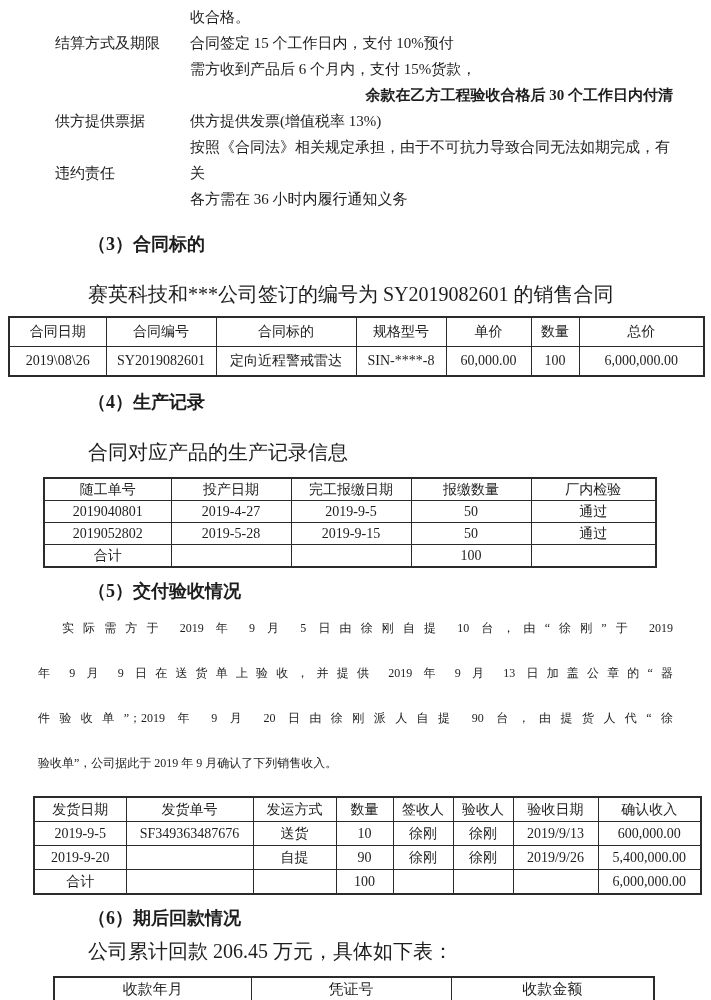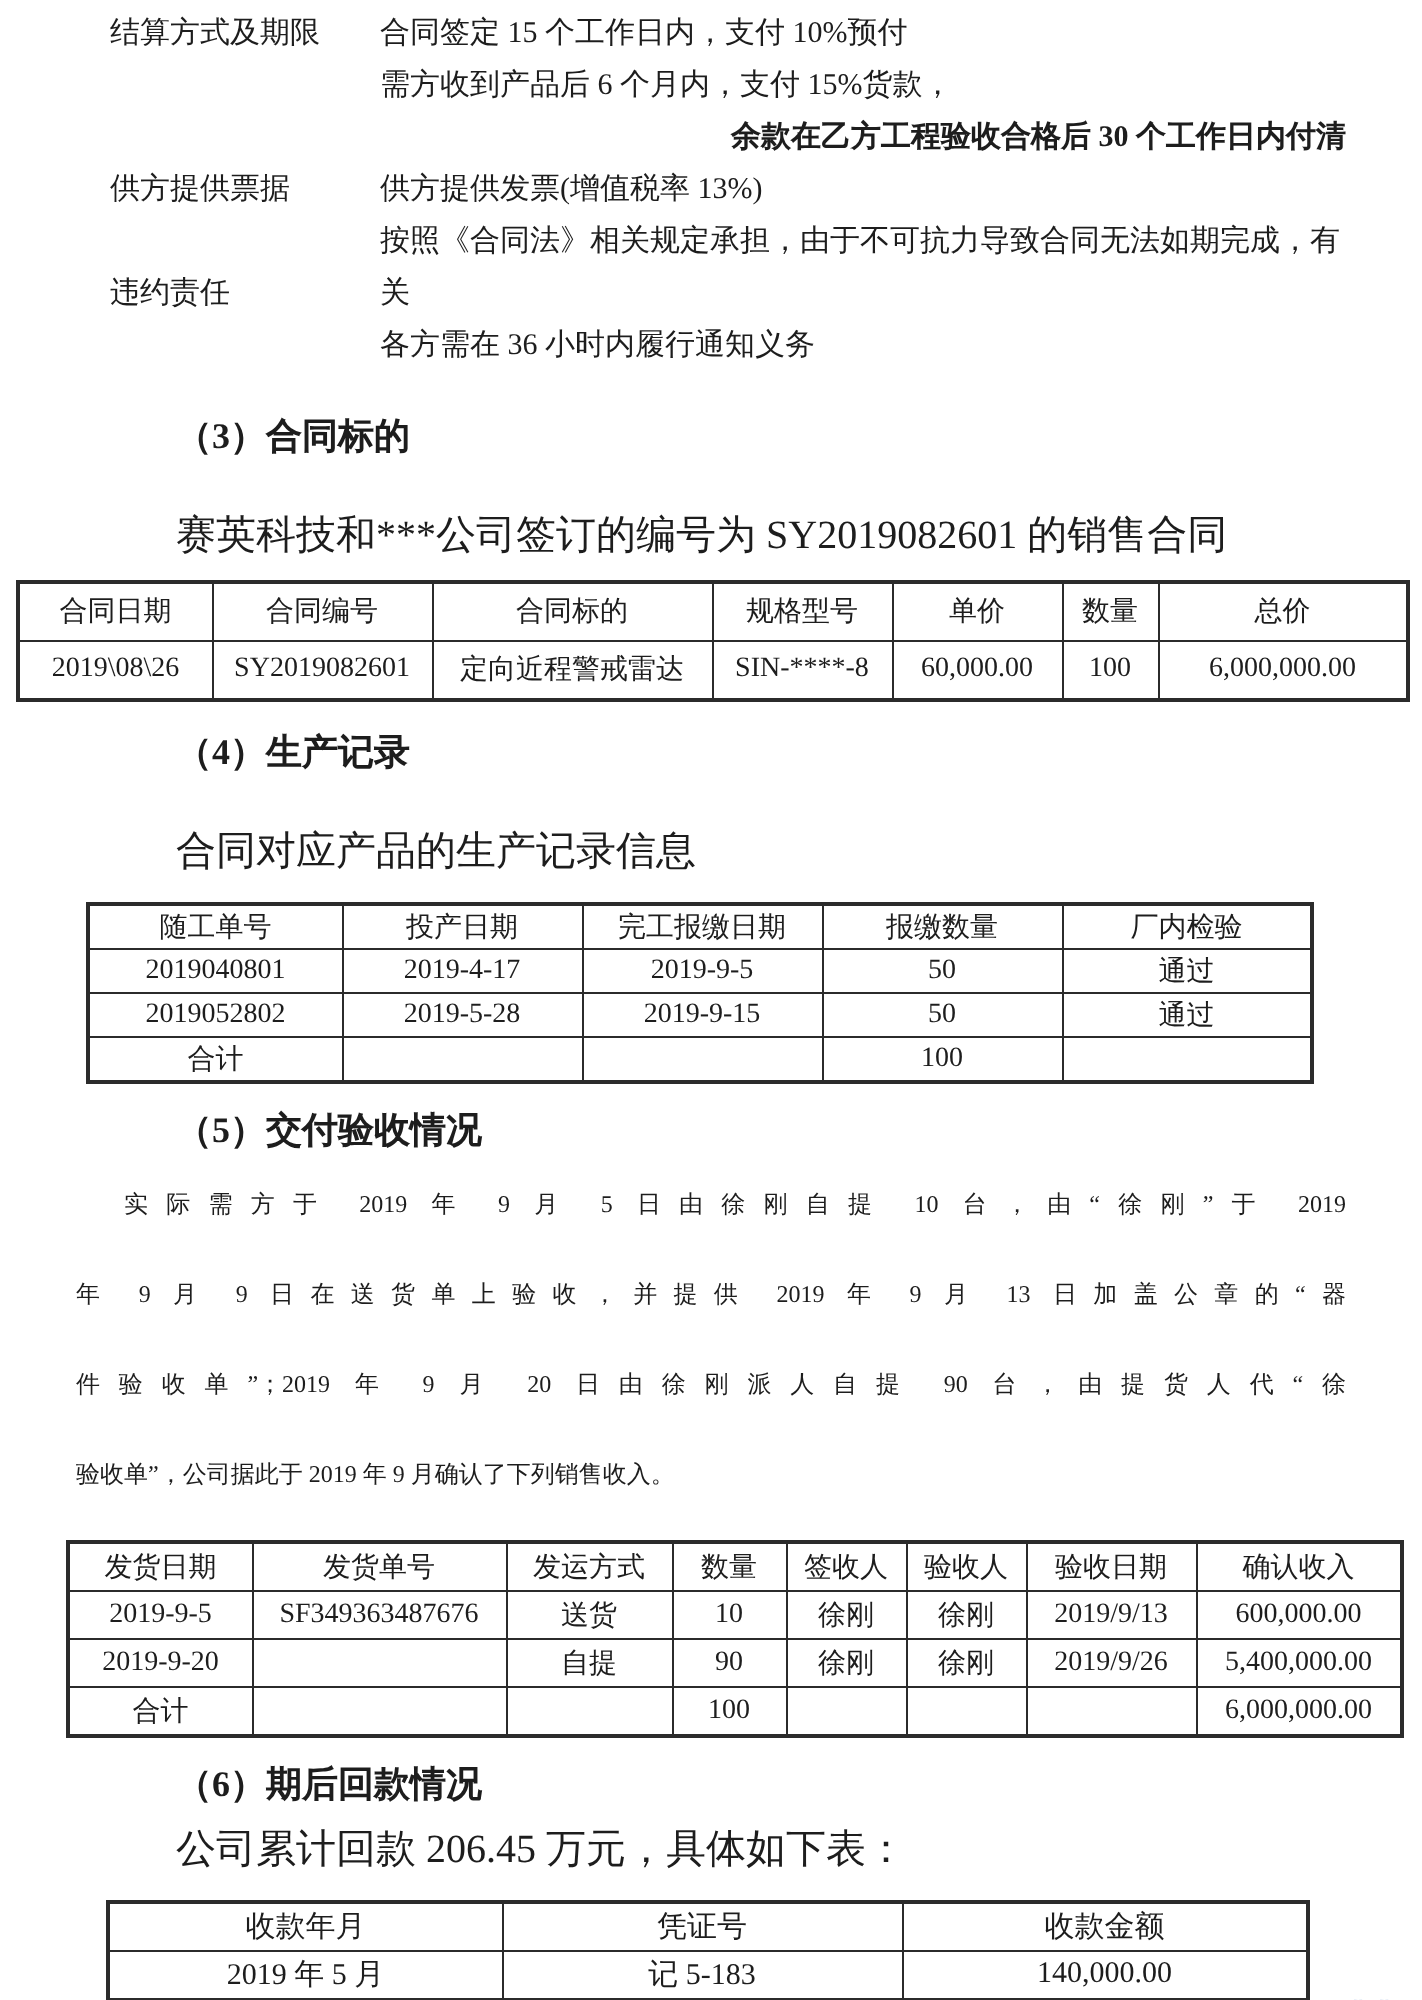--- a/index.html
+++ b/index.html
@@ -58,20 +58,26 @@
     <span class="wm-logo" style="background: rgb(109, 156, 216);">
         <span class="wm-inner"></span>
       </span>
     <span class="wm-text" style="color: rgb(182, 203, 231);">会计雅苑</span>
   </div>
 
   <div class="content">
 
     <div class="kv">
       <div class="kv-row">
+        <div class="kv-label"></div>
+        <div class="kv-val">
+          <div class="kv-line">收合格。</div>
+        </div>
+      </div>
+      <div class="kv-row">
         <div class="kv-label">结算方式及期限</div>
         <div class="kv-val">
           <div class="kv-line">合同签定 15 个工作日内，支付 10%预付</div>
           <div class="kv-line">需方收到产品后 6 个月内，支付 15%货款，</div>
           <div class="kv-line bold">余款在乙方工程验收合格后 30 个工作日内付清</div>
         </div>
       </div>
       <div class="kv-row">
         <div class="kv-label">供方提供票据</div>
         <div class="kv-val">
@@ -138,21 +144,21 @@
             <th>随工单号</th>
             <th>投产日期</th>
             <th>完工报缴日期</th>
             <th>报缴数量</th>
             <th>厂内检验</th>
           </tr>
         </thead>
       <tbody>
           <tr>
             <td>2019040801</td>
-            <td>2019-4-17</td>
+            <td>2019-4-27</td>
             <td>2019-9-5</td>
             <td>50</td>
             <td>通过</td>
           </tr>
           <tr>
             <td>2019052802</td>
             <td>2019-5-28</td>
             <td>2019-9-15</td>
             <td>50</td>
             <td>通过</td>

